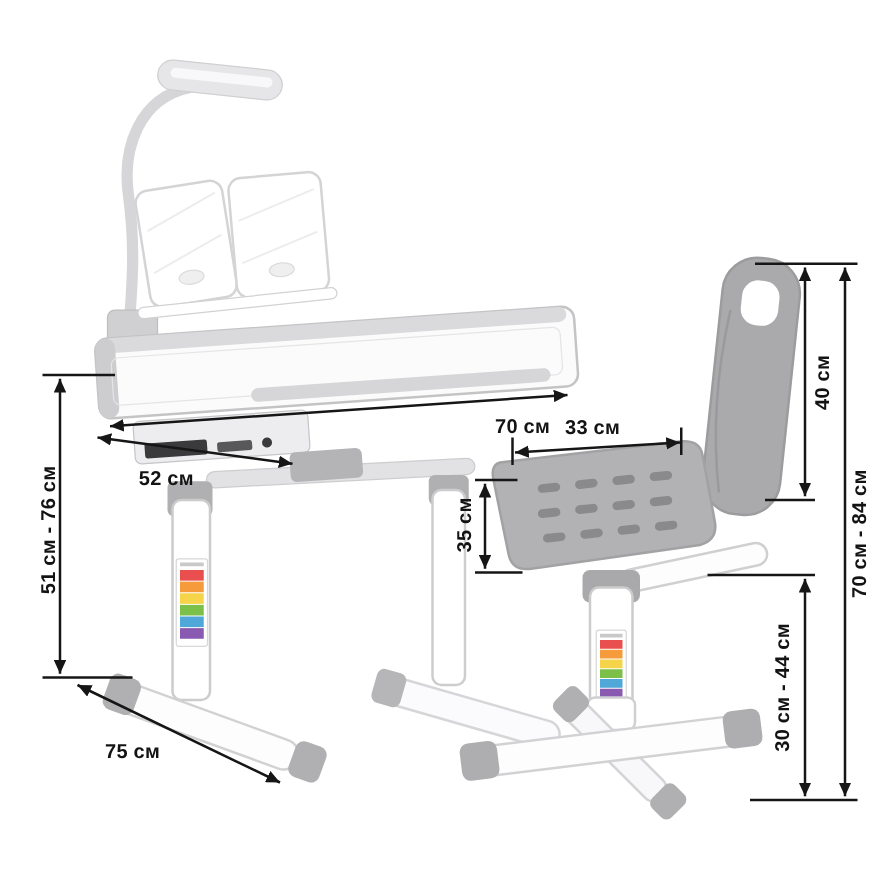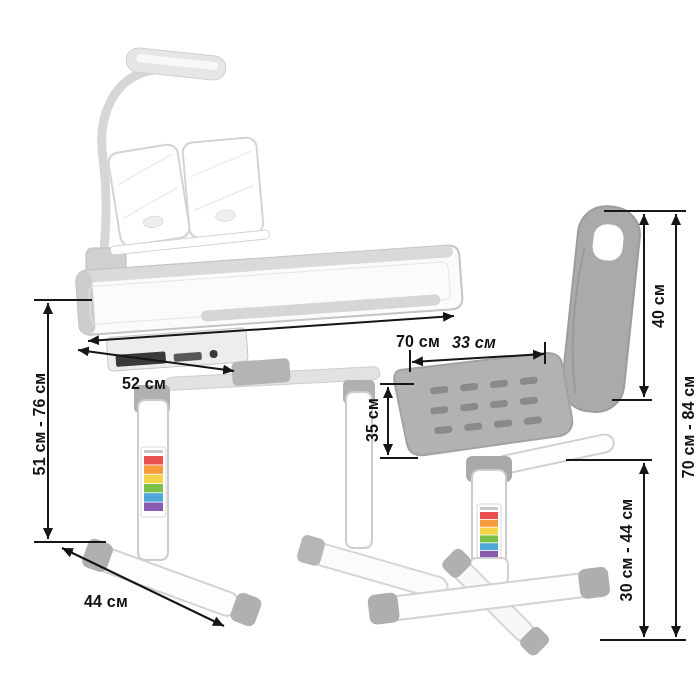--- a/index.html
+++ b/index.html
@@ -178,22 +178,22 @@
     <line class="dim" marker-start="url(#arrow)" marker-end="url(#arrow)" x1="62" y1="548" x2="224" y2="626"></line>
     <line class="dim" marker-start="url(#arrow)" marker-end="url(#arrow)" x1="412" y1="362" x2="544" y2="354"></line>
     <line class="dim" marker-start="url(#arrow)" marker-end="url(#arrow)" x1="388" y1="387" x2="388" y2="455"></line>
     <line class="dim" marker-start="url(#arrow)" marker-end="url(#arrow)" x1="644" y1="214" x2="644" y2="397"></line>
     <line class="dim" marker-start="url(#arrow)" marker-end="url(#arrow)" x1="676" y1="214" x2="676" y2="637"></line>
     <line class="dim" marker-start="url(#arrow)" marker-end="url(#arrow)" x1="644" y1="463" x2="644" y2="637"></line>
   </g>
 </svg>
 
 <div class="lbl" style="left:418px;top:342px;">70 см</div>
-<div class="lbl" style="left:144px;top:384px;">52 см</div>
+<div class="lbl" style="left:133px;top:384px;">52 см</div>
 <div class="lbl v" style="left:40px;top:424px;">51 см - 76 см</div>
-<div class="lbl" style="left:106px;top:602px;">44 см</div>
-<div class="lbl" style="left:474px;top:343px;font-style:italic;">33 см</div>
+<div class="lbl" style="left:106px;top:602px;">75 см</div>
+<div class="lbl" style="left:474px;top:343px;">33 см</div>
 <div class="lbl v" style="left:373px;top:420px;">35 см</div>
 <div class="lbl v" style="left:659px;top:306px;">40 см</div>
 <div class="lbl v" style="left:689px;top:427px;">70 см - 84 см</div>
 <div class="lbl v" style="left:627px;top:550px;">30 см - 44 см</div>
 
 </div>
 
 </body></html>

